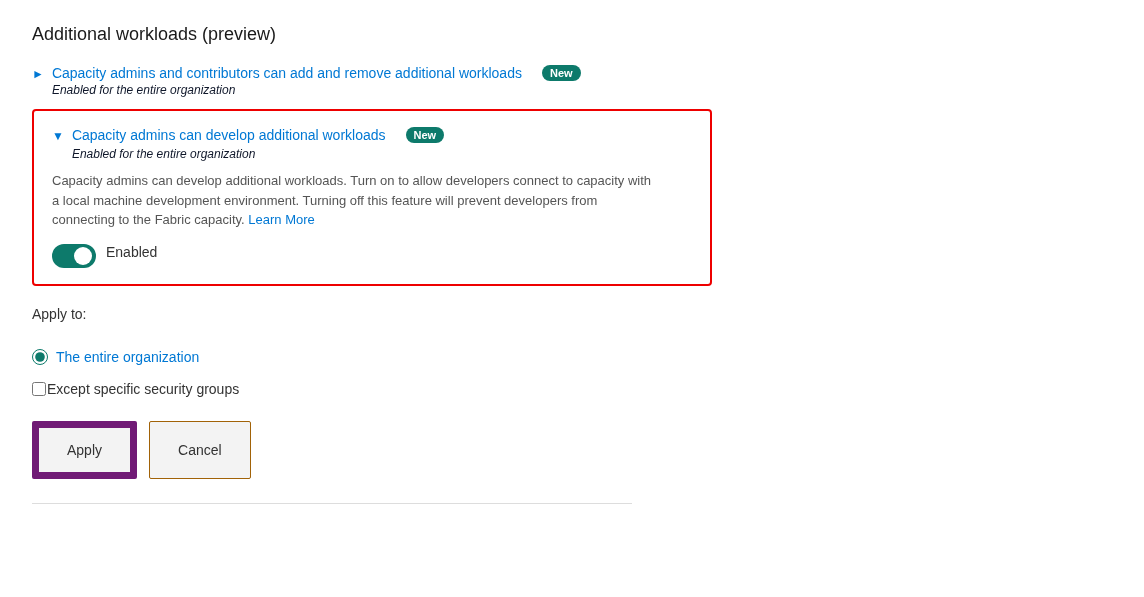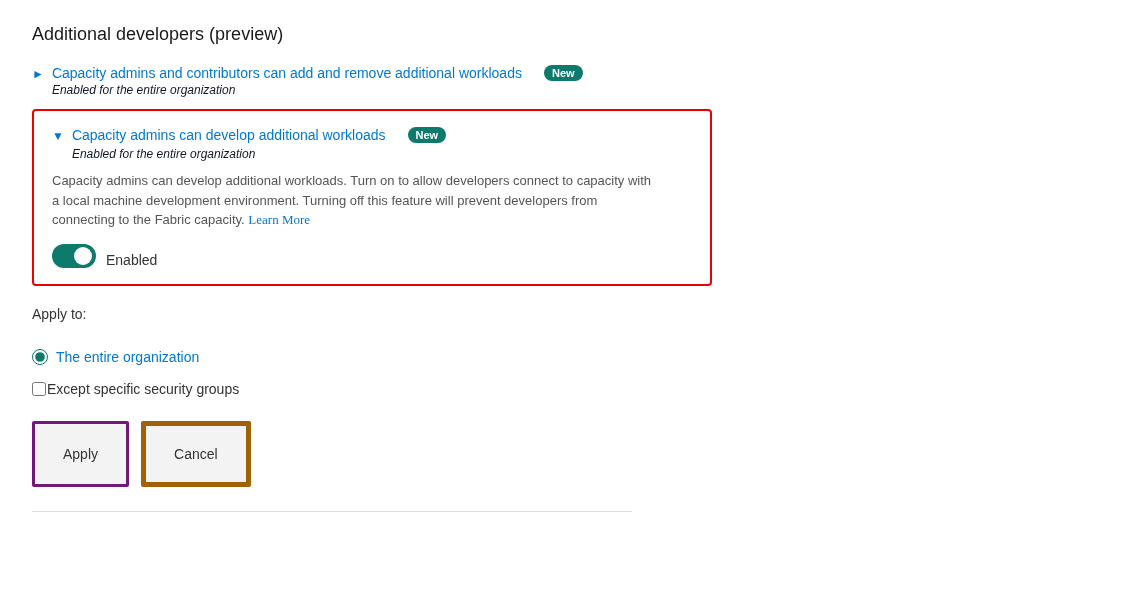--- a/index.html
+++ b/index.html
@@ -24,38 +24,37 @@
       color: #0078d4;
       font-size: 12px;
       margin-top: 2px;
       cursor: pointer;
       user-select: none;
     }
 
     .workload-header {
       display: flex;
       align-items: center;
-      gap: 8px;
+      gap: 20px;
       flex-wrap: wrap;
     }
 
     .workload-title {
       font-size: 14px;
       color: #0078d4;
       font-weight: 500;
     }
 
     .badge-new {
       background-color: #0d7a6b;
       color: #ffffff;
       font-size: 11px;
       font-weight: 600;
       padding: 2px 8px;
       border-radius: 10px;
-      margin-left: 14px;
     }
 
     .workload-subtitle {
       font-size: 12px;
       color: #0f172a;
       font-style: italic;
       margin-top: 2px;
     }
 
     
@@ -76,27 +75,26 @@
       font-size: 13px;
       color: #555;
       line-height: 1.5;
       margin: 10px 0 14px 0;
       max-width: 600px;
     }
 
     .workload-description a {
       color: #0078d4;
       text-decoration: none;
-      font-family: Liberation Serif, serif;
     }
 
     
     .toggle-container {
       display: flex;
-      align-items: flex-end;
+      align-items: flex-start;
       gap: 10px;
     }
 
     .toggle-switch {
       position: relative;
       width: 44px;
       height: 24px;
       cursor: pointer;
     }
 
@@ -204,48 +202,48 @@
     
     .button-row {
       display: flex;
       gap: 12px;
       margin-bottom: 24px;
     }
 
     .btn-apply {
       padding: 8px 28px;
       background: #f3f3f3;
-      border: 3px solid #701a75;
+      border: 7px solid #701a75;
       border-radius: 2px;
       font-size: 14px;
       color: #333;
       cursor: pointer;
     }
 
     .btn-cancel {
       padding: 20px 28px;
       background: #f3f3f3;
-      border: 5px solid #a16207;
+      border: 1px solid #a16207;
       border-radius: 2px;
       font-size: 14px;
       color: #333;
       cursor: pointer;
     }
 
     .divider {
       border: none;
       border-top: 1px solid #ddd;
       margin-top: 8px;
       max-width: 600px;
     }
   </style>
 </head>
 <body>
 
-<h1 class="page-title">Additional developers (preview)</h1>
+<h1 class="page-title">Additional workloads (preview)</h1>
 
 <div class="workload-item-row">
   <span class="chevron">►</span>
   <div>
     <div class="workload-header">
       <span class="workload-title">Capacity admins and contributors can add and remove additional workloads</span>
       <span class="badge-new">New</span>
     </div>
     <div class="workload-subtitle">Enabled for the entire organization</div>
   </div>

